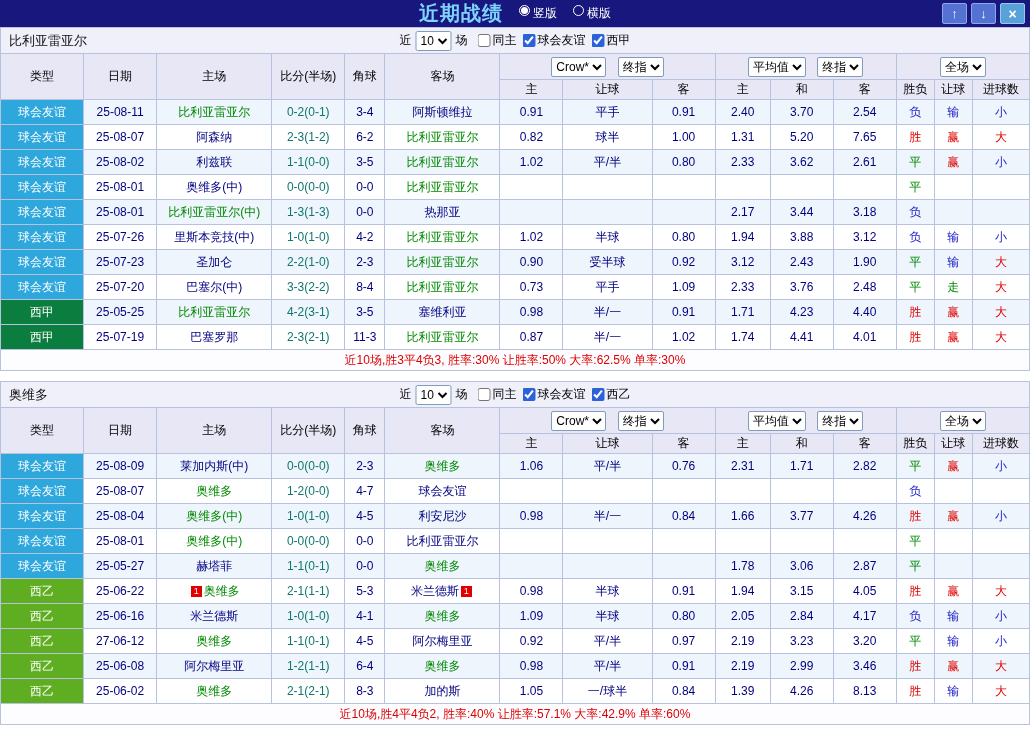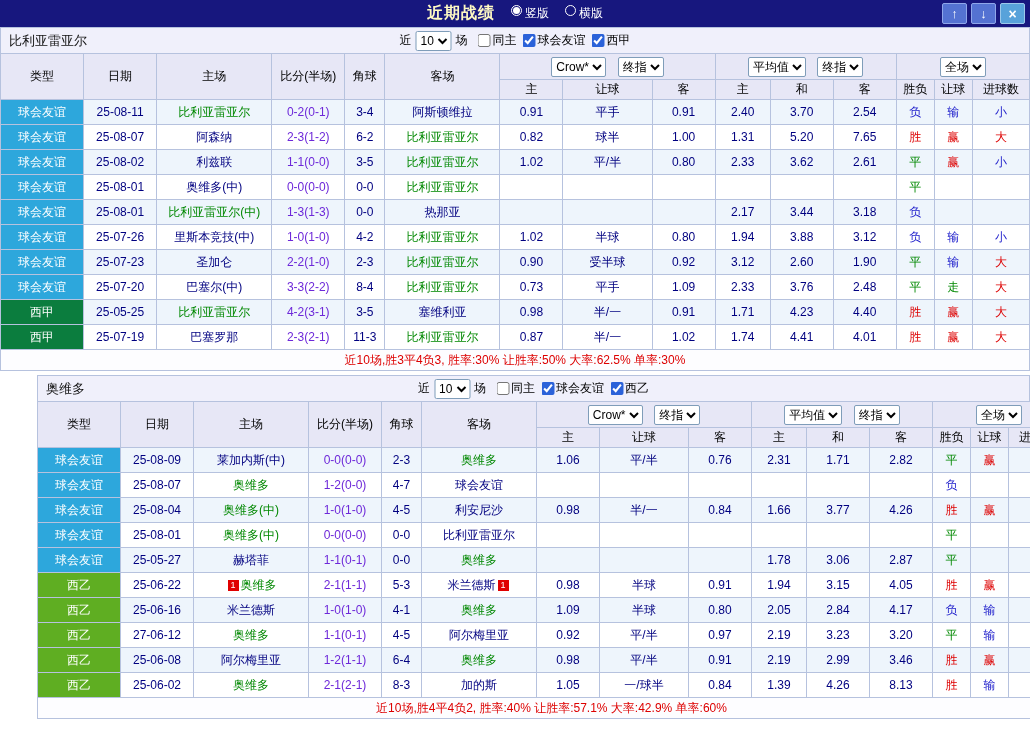--- a/index.html
+++ b/index.html
@@ -13,22 +13,22 @@
   
   .topbar {
     height: 27px;
     background: #17177e;
     position: relative;
     display: flex;
     align-items: center;
     justify-content: center;
   }
   .topbar-title {
-    color: #fef9c3;
-    font-size: 16px;
+    color: #7dd3fc;
+    font-size: 20px;
     font-weight: bold;
     letter-spacing: 1px;
     font-family: Liberation Mono, monospace;
   }
   .layout-radio {
     color: #fff;
     font-size: 12px;
     display: inline-flex;
     margin-left: 16px;
     cursor: pointer;
@@ -65,21 +65,21 @@
     font-weight: bold;
     border-radius: 2px;
     cursor: pointer;
     line-height: 1;
     text-align: center;
     padding: 0;
   }
   .nav-btn.close { background: #58a2da; border-color: #9cc8ea; font-size: 14px; }
 
   
-  .team-block + .team-block { margin-top: 4px; padding-left: 37px; }
+  .team-block + .team-block { margin-top: 10px; }
   .section-head {
     height: 26px;
     background: #f0f0fb;
     position: relative;
     display: flex;
     align-items: center;
     border: 1px solid #b6c2de;
     border-bottom: none;
   }
   .team-name { padding-left: 8px; font-size: 13px; color: #111; }
@@ -119,21 +119,21 @@
     white-space: nowrap;
     padding: 0 1px;
   }
   thead th { background: #e7e7f6; font-weight: normal; color: #000; }
   thead tr:first-child th { height: 26px; }
   thead tr:last-child th { height: 20px; }
   .select-th select { margin: 0 4px; }
   tbody td { height: 25px; color: #000080; }
   tr.stripe td { background: #eef5fc; }
   .type-cell { color: #fff; }
-  .score-cell { color: #6d28d9; }
+  .score-cell { color: #0f766e; }
   .team-cell { color: #000080; }
   .team-cell.hl { color: #008800; }
   .red-card {
     display: inline-block;
     width: 11px; height: 11px;
     line-height: 11px;
     background: #e00000;
     color: #fff;
     font-size: 9px;
     margin: 0 2px;
@@ -348,21 +348,21 @@
             <td class="type-cell" style="background: rgb(45, 167, 220);">球会友谊</td>
             <td>25-07-23</td>
             <td class="team-cell"><span>圣加仑</span></td>
             <td class="score-cell">2-2(1-0)</td>
             <td>2-3</td>
             <td class="team-cell hl"><span>比利亚雷亚尔</span></td>
             <td>0.90</td>
             <td>受半球</td>
             <td>0.92</td>
             <td>3.12</td>
-            <td>2.60</td>
+            <td>2.43</td>
             <td>1.90</td>
             <td style="color: rgb(0, 136, 0);">平</td>
             <td style="color: rgb(34, 34, 204);">输</td>
             <td style="color: rgb(221, 0, 0);">大</td>
           </tr>
           <tr>
             <td class="type-cell" style="background: rgb(45, 167, 220);">球会友谊</td>
             <td>25-07-20</td>
             <td class="team-cell"><span>巴塞尔(中)</span></td>
             <td class="score-cell">3-3(2-2)</td>

